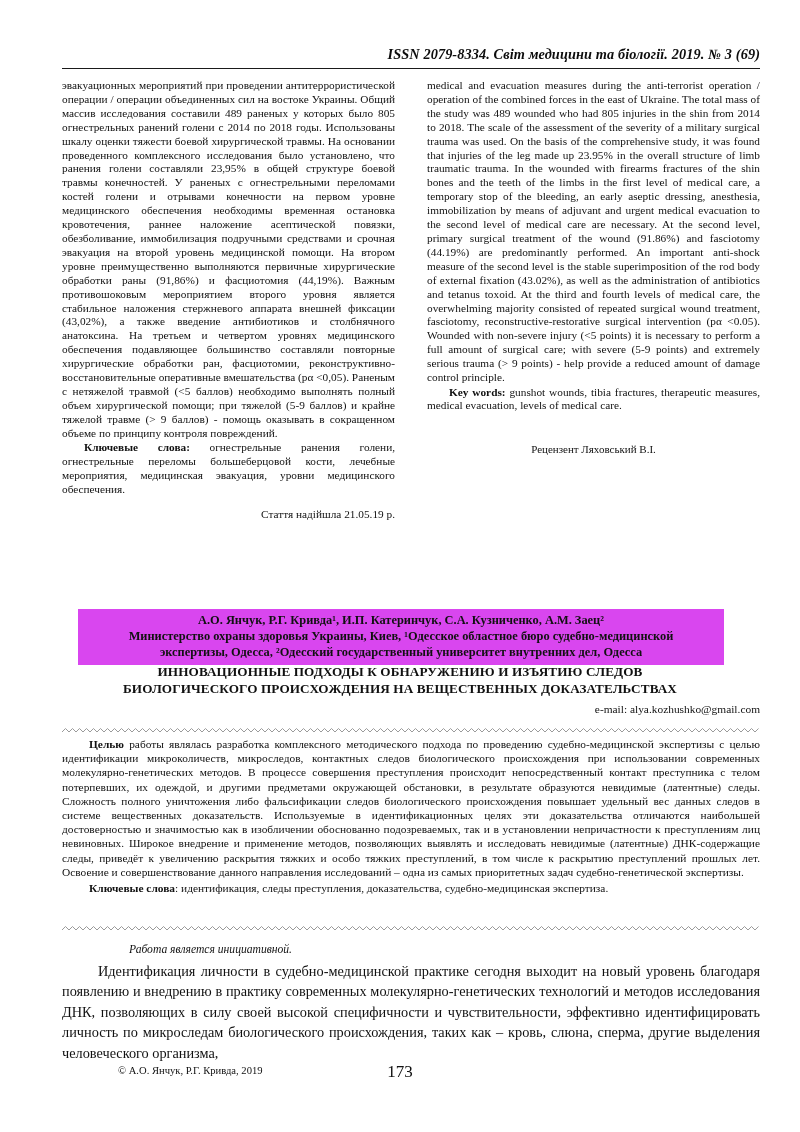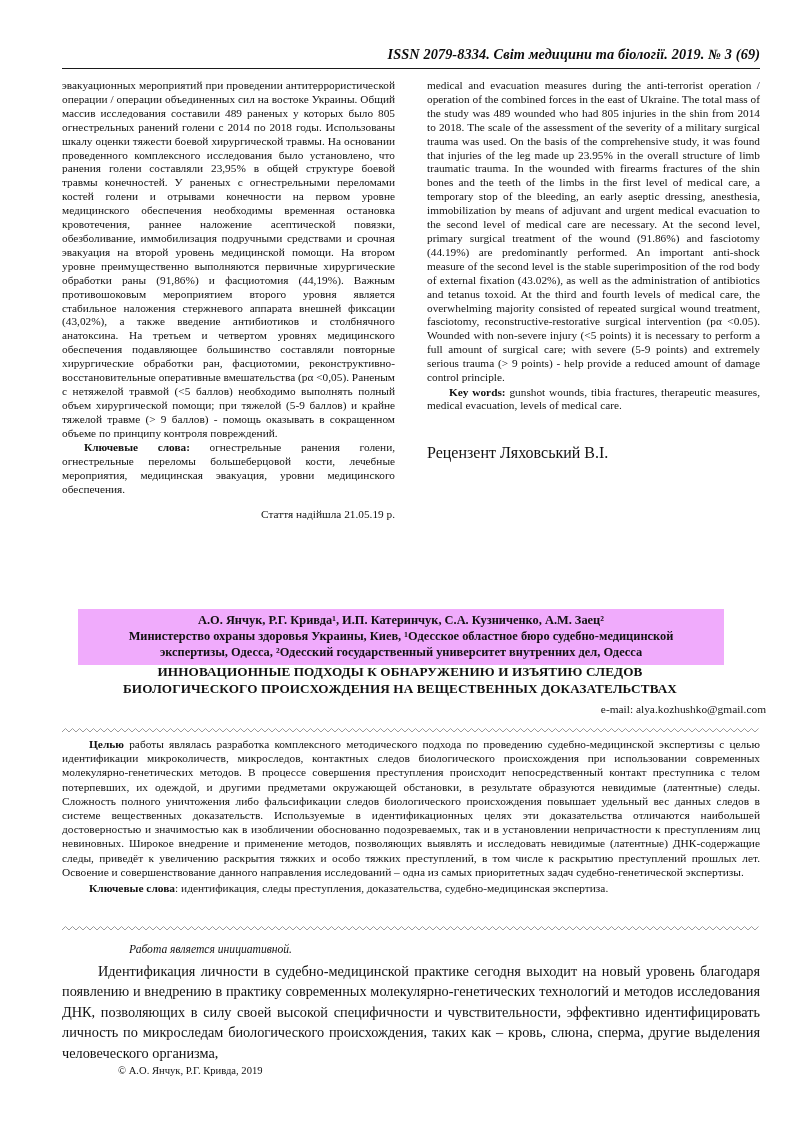--- a/index.html
+++ b/index.html
@@ -71,42 +71,42 @@
     text-indent: 22px;
     margin-top: 0.6px;
   }
   .col .b { font-weight: bold; }
   .received {
     text-align: right;
     margin-top: 11px;
     font-size: 11.3px;
   }
   .reviewer {
-    text-align: left;
+    text-align: center;
     margin-top: 30px;
-    font-size: 16px;
+    font-size: 11px;
   }
 
   
   .doi-block {
     position: absolute;
     left: 74px;
     top: 566px;
     font-weight: bold;
     font-size: 12.6px;
     line-height: 1.25;
   }
 
   
   .authors-band {
     position: absolute;
     left: 78px;
     top: 609px;
     width: 646px;
-    background: #f0abfc;
+    background: #d946ef;
     padding: 4px 6px 4px 6px;
     box-sizing: border-box;
     text-align: center;
     font-weight: bold;
     font-size: 12.4px;
     line-height: 1.285;
   }
 
   
   .article-title {
@@ -116,21 +116,21 @@
     width: 660px;
     text-align: center;
     font-weight: bold;
     font-size: 13.2px;
     line-height: 1.26;
     letter-spacing: 0.1px;
   }
 
   .email-line {
     position: absolute;
-    left: 68px;
+    left: 62px;
     top: 703px;
     width: 698px;
     text-align: right;
     font-size: 11.4px;
   }
 
   
   .wave {
     position: absolute;
     left: 62px;
@@ -248,14 +248,15 @@
     </svg>
   </div>
 
   <div class="initiative">Работа является инициативной.</div>
 
   <div class="body-text">
     <p>Идентификация личности в судебно-медицинской практике сегодня выходит на новый уровень благодаря появлению и внедрению в практику современных молекулярно-генетических технологий и методов исследования ДНК, позволяющих в силу своей высокой специфичности и чувствительности, эффективно идентифицировать личность по микроследам биологического происхождения, таких как – кровь, слюна, сперма, другие выделения человеческого организма,</p>
   </div>
 
   <div class="copyright">© А.О. Янчук, Р.Г. Кривда, 2019</div>
+  <div class="folio">173</div>
 
 </div>
 
 </body></html>

